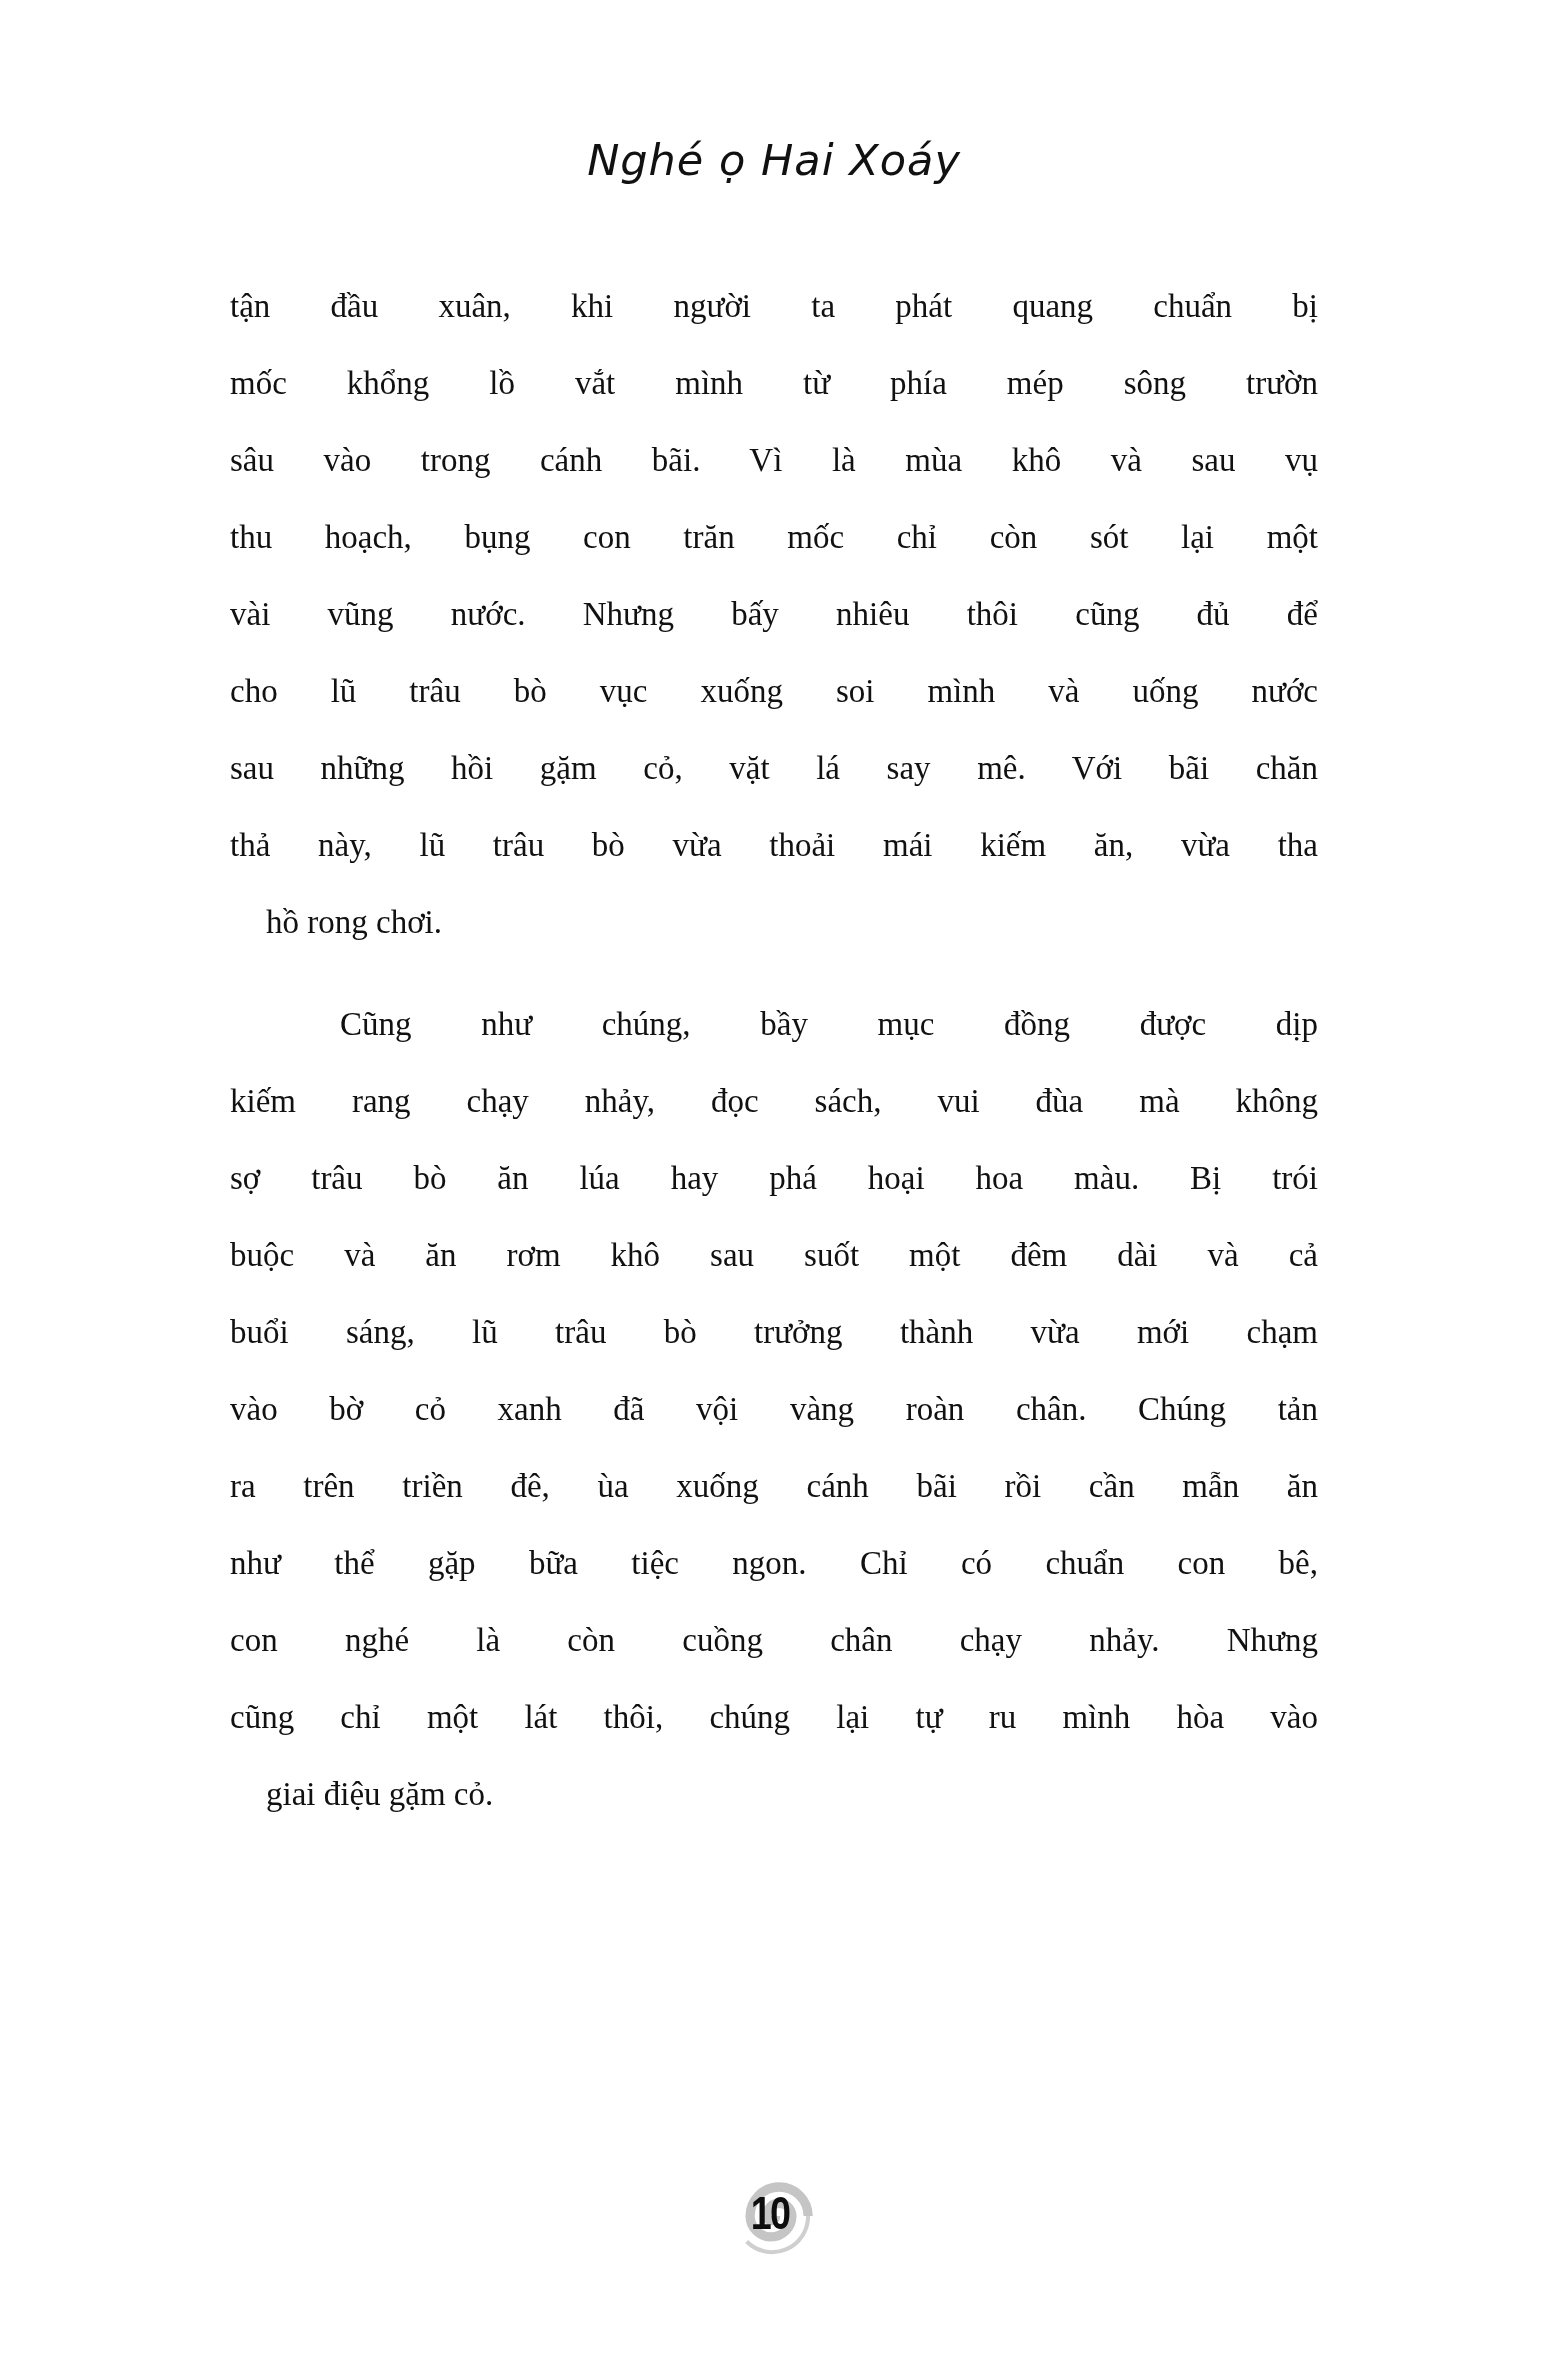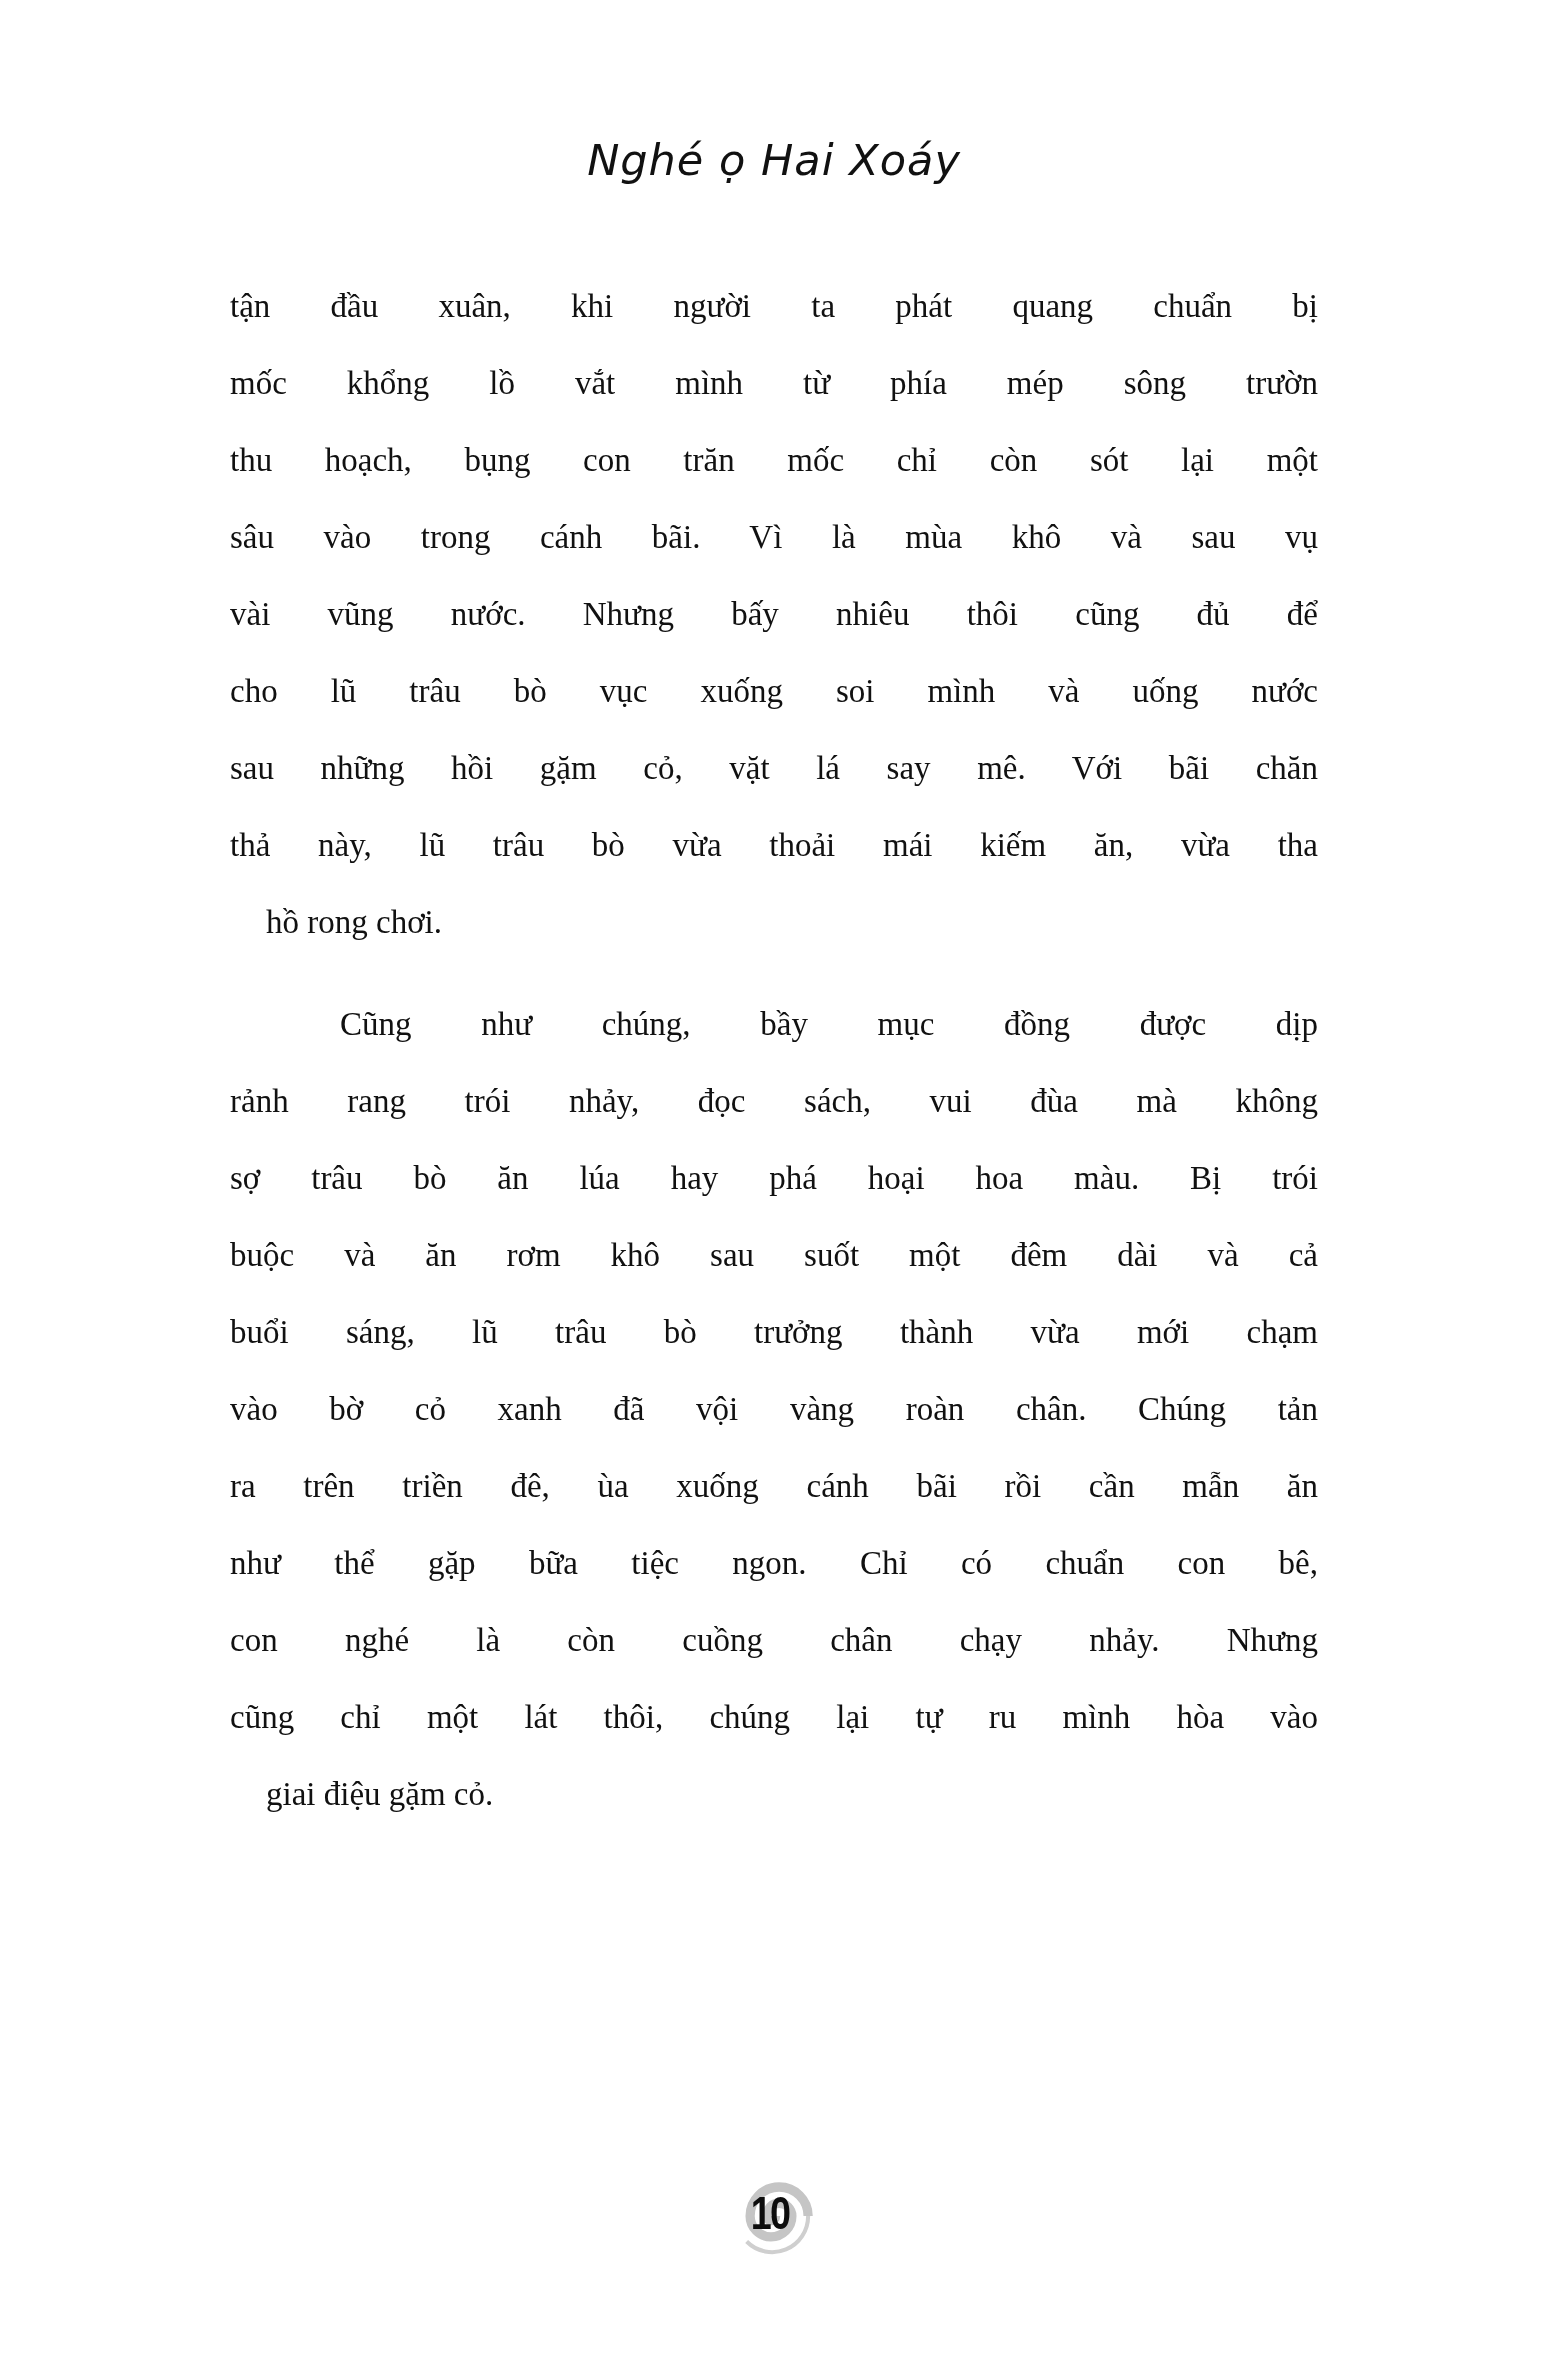--- a/index.html
+++ b/index.html
@@ -76,32 +76,32 @@
 
 <div class="page">
 
   <div class="running-header">Nghé ọ Hai Xoáy</div>
 
   <div class="page-body">
 
     <div class="para">
       <div class="line">tận đầu xuân, khi người ta phát quang chuẩn bị</div>
       <div class="line">mốc khổng lồ vắt mình từ phía mép sông trườn</div>
+      <div class="line">sâu vào trong cánh bãi. Vì là mùa khô và sau vụ</div>
       <div class="line">thu hoạch, bụng con trăn mốc chỉ còn sót lại một</div>
-      <div class="line">sâu vào trong cánh bãi. Vì là mùa khô và sau vụ</div>
       <div class="line">vài vũng nước. Nhưng bấy nhiêu thôi cũng đủ để</div>
       <div class="line">cho lũ trâu bò vục xuống soi mình và uống nước</div>
       <div class="line">sau những hồi gặm cỏ, vặt lá say mê. Với bãi chăn</div>
       <div class="line">thả này, lũ trâu bò vừa thoải mái kiếm ăn, vừa tha</div>
       <div class="line para-end">hồ rong chơi.</div>
     </div>
 
     <div class="para indented">
       <div class="line">Cũng như chúng, bầy mục đồng được dịp</div>
-      <div class="line">rảnh rang trói nhảy, đọc sách, vui đùa mà không</div>
+      <div class="line">kiếm rang chạy nhảy, đọc sách, vui đùa mà không</div>
       <div class="line">sợ trâu bò ăn lúa hay phá hoại hoa màu. Bị trói</div>
       <div class="line">buộc và ăn rơm khô sau suốt một đêm dài và cả</div>
       <div class="line">buổi sáng, lũ trâu bò trưởng thành vừa mới chạm</div>
       <div class="line">vào bờ cỏ xanh đã vội vàng roàn chân. Chúng tản</div>
       <div class="line">ra trên triền đê, ùa xuống cánh bãi rồi cần mẫn ăn</div>
       <div class="line">như thể gặp bữa tiệc ngon. Chỉ có chuẩn con bê,</div>
       <div class="line">con nghé là còn cuồng chân chạy nhảy. Nhưng</div>
       <div class="line">cũng chỉ một lát thôi, chúng lại tự ru mình hòa vào</div>
       <div class="line para-end">giai điệu gặm cỏ.</div>
     </div>

